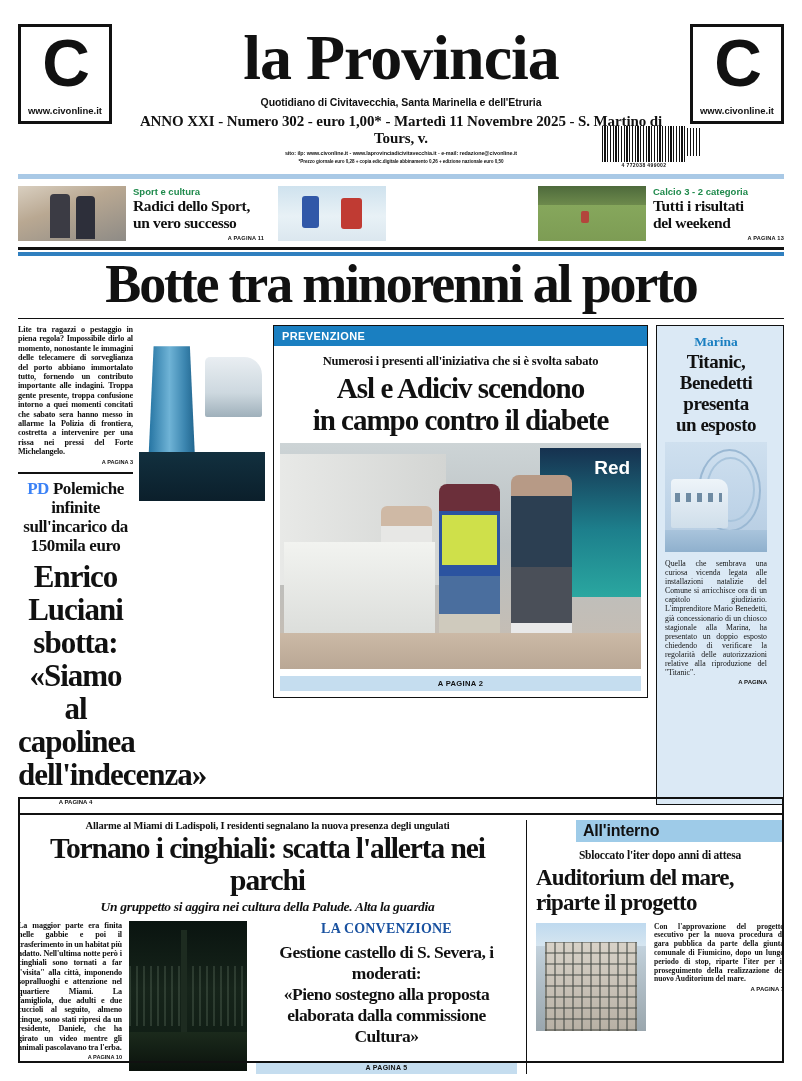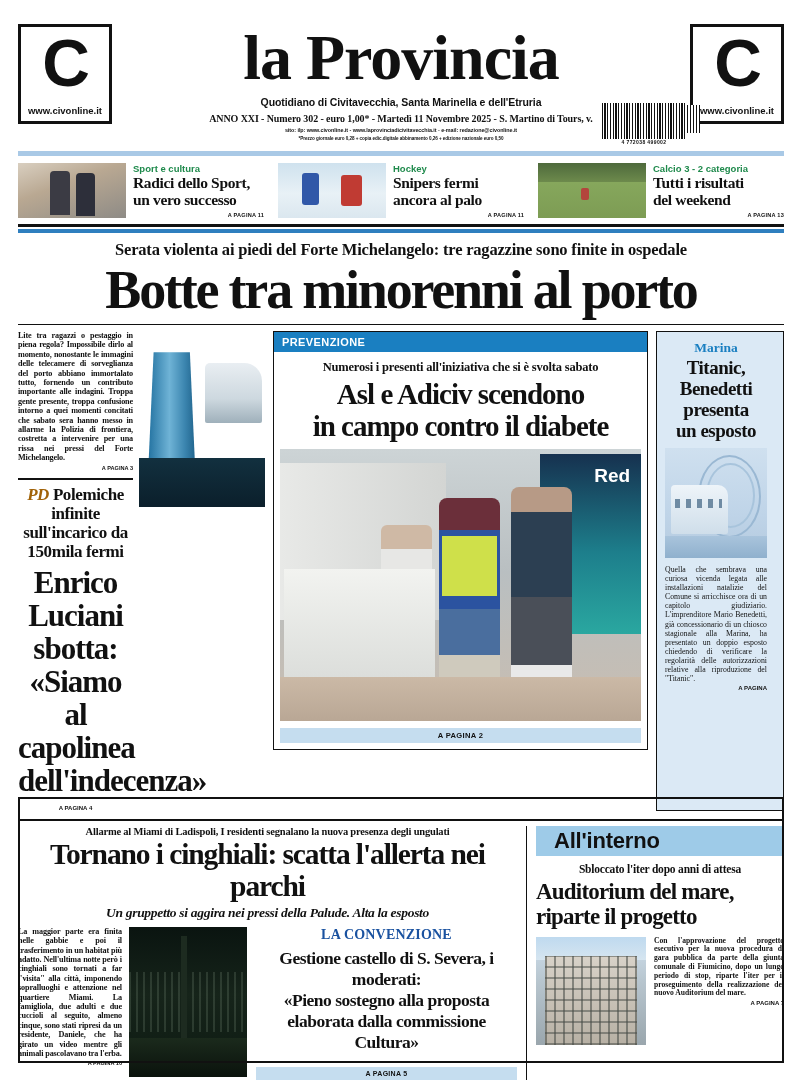--- a/index.html
+++ b/index.html
@@ -59,21 +59,21 @@
   .paper-sub{
     font-family:"Liberation Sans", sans-serif;
     font-weight:bold;
     font-size:10.5px;
     margin-top:6px;
     letter-spacing:-0.1px;
   }
   .paper-line2{
     font-family:"Liberation Serif", serif;
     font-weight:bold;
-    font-size:10px;
+    font-size:15px;
     margin-top:5px;
     letter-spacing:-0.1px;
   }
   .paper-line3{
     font-family:"Liberation Sans", sans-serif;
     font-weight:bold;
     font-size:5.4px;
     margin-top:3px;
     letter-spacing:-0.05px;
   }
@@ -218,21 +218,21 @@
     font-weight:bold;font-size:12.5px;
     padding:8px 6px 3px 6px;letter-spacing:-0.2px;
   }
   .prev-head{
     text-align:center;
     font-family:"Liberation Serif", serif;
     font-weight:bold;font-size:29px;line-height:32px;
     letter-spacing:-1px;padding:0 6px 7px 6px;
   }
   .prev-photo{
-    margin:0 6px;height:272px;position:relative;overflow:hidden;
+    margin:0 6px;height:226px;position:relative;overflow:hidden;
     background:linear-gradient(180deg,#cdd4d6 0%,#b9bfc1 45%,#c9bdb0 100%);
   }
   .pp-wall{position:absolute;left:0;top:5%;width:46%;height:58%;background:linear-gradient(90deg,#e8e9e7,#d3d5d3);}
   .pp-table{position:absolute;left:1%;top:44%;width:42%;height:40%;background:linear-gradient(180deg,#f2f3f0,#dcdedb);}
   .pp-screen{position:absolute;right:0;top:2%;width:28%;height:66%;background:linear-gradient(180deg,#16314f,#1d7f8c 55%,#2aa7a0);}
   .pp-screen-txt{position:absolute;right:3%;top:6%;color:#fff;font-family:"Liberation Sans",sans-serif;font-weight:bold;font-size:19px;}
   .pp-p1{position:absolute;left:44%;top:18%;width:17%;height:74%;background:linear-gradient(180deg,#6b2f3a 0 16%,#2b53a0 16% 55%,#4a6e9e 55% 78%,#cfcabd 78% 100%);border-radius:8px 8px 0 0;}
   .pp-p1v{position:absolute;left:45%;top:32%;width:15%;height:22%;background:#cfe04a;}
   .pp-p2{position:absolute;left:64%;top:14%;width:17%;height:78%;background:linear-gradient(180deg,#b79a86 0 12%,#2c3f52 12% 52%,#4a4f58 52% 84%,#e9e9e9 84% 100%);border-radius:8px 8px 0 0;}
   .pp-seated{position:absolute;left:28%;top:28%;width:14%;height:34%;background:linear-gradient(180deg,#cfb9a5 0 26%,#e7e7e5 26% 62%,#2f62a8 62% 100%);border-radius:6px 6px 0 0;}
@@ -277,21 +277,21 @@
     font-family:"Liberation Sans", sans-serif;
     font-weight:bold;font-size:6px;text-align:right;margin-top:2px;
   }
   
   .pd-block{margin-top:7px;border-top:2px solid #111;padding-top:5px;}
   .pd-kicker{
     text-align:center;
     font-family:"Liberation Serif", serif;
     font-weight:bold;font-size:17px;line-height:19px;letter-spacing:-0.4px;
   }
-  .pd-tag{color:#a16207;font-style:italic;}
+  .pd-tag{color:#3b82f6;}
   .pd-head{
     text-align:center;
     font-family:"Liberation Serif", serif;
     font-weight:bold;font-size:31px;line-height:33px;
     letter-spacing:-1px;margin-top:5px;
   }
   .pd-page{
     font-family:"Liberation Sans", sans-serif;
     font-weight:bold;font-size:6px;text-align:center;margin-top:8px;
   }
@@ -342,22 +342,22 @@
   .conv-pagebar{
     background:#c5ddef;
     font-family:"Liberation Sans", sans-serif;
     font-weight:bold;font-size:7px;text-align:center;
     padding:3px 0;margin-top:14px;letter-spacing:0.3px;
   }
   
   .ai-bar{
     background:#9ecbe8;
     font-family:"Liberation Sans", sans-serif;
-    font-weight:bold;font-size:22px;
-    padding:2px 18px;letter-spacing:-0.2px;
+    font-weight:bold;font-size:16px;
+    padding:2px 7px;letter-spacing:-0.2px;margin-left:40px;
   }
   .ai-kicker{
     text-align:center;
     font-family:"Liberation Serif", serif;
     font-weight:bold;font-size:11.5px;margin-top:7px;letter-spacing:-0.2px;
   }
   .ai-head{
     font-family:"Liberation Serif", serif;
     font-weight:bold;font-size:23px;line-height:25px;
     letter-spacing:-0.8px;margin-top:4px;
@@ -428,57 +428,50 @@
       <div class="teaser-txt">
         <div class="teaser-kicker">Sport e cultura</div>
         <div class="teaser-head" style="white-space:pre-line">Radici dello Sport,
 un vero successo</div>
         <div class="teaser-page">A PAGINA 11</div>
       </div>
     </div>
 
     <div class="teaser">
       <div class="teaser-photo ph-hockey"></div>
-      <div class="teaser-txt">
-        <div class="teaser-kicker">Hockey</div>
-        <div class="teaser-head" style="white-space:pre-line">Snipers fermi
-ancora al palo</div>
-        <div class="teaser-page">A PAGINA 11</div>
-      </div>
     </div>
 
     <div class="teaser" style="padding-right:0">
       <div class="teaser-photo ph-calcio"></div>
       <div class="teaser-txt">
         <div class="teaser-kicker">Calcio 3 - 2 categoria</div>
         <div class="teaser-head" style="white-space:pre-line">Tutti i risultati
 del weekend</div>
         <div class="teaser-page">A PAGINA 13</div>
       </div>
     </div>
   </div>
 
   <div class="rule-thick"></div>
   <div class="rule-blue"></div>
 
-  <div class="lead-kicker">Serata violenta ai piedi del Forte Michelangelo: tre ragazzine sono finite in ospedale</div>
   <div class="lead-head">Botte tra minorenni al porto</div>
   <div class="rule-thin"></div>
 
   <div class="band">
 
     <div class="col-left">
       <div class="body-text">Lite tra ragazzi o pestaggio in piena regola? Impossibile dirlo al momento, nonostante le immagini delle telecamere di sorveglianza del porto abbiano immortalato tutto, fornendo un contributo importante alle indagini. Troppa gente presente, troppa confusione intorno a quei momenti concitati che sabato sera hanno messo in allarme la Polizia di frontiera, costretta a intervenire per una rissa nei pressi del Forte Michelangelo.</div>
       <div class="apagina-inline">A PAGINA 3</div>
 
       <div class="pd-block">
         <div class="pd-kicker">
           <span class="pd-tag">PD</span>
           <span style="white-space:pre-line">Polemiche infinite
-sull'incarico da 150mila fermi</span>
+sull'incarico da 150mila euro</span>
         </div>
         <div class="pd-head" style="white-space:pre-line">Enrico Luciani
 sbotta: «Siamo
 al capolinea
 dell'indecenza»</div>
         <div class="pd-page">A PAGINA 4</div>
       </div>
     </div>
 
     <div class="col-mid">
@@ -528,21 +521,21 @@
     </div>
   </div>
 
   <div class="lower-sep"></div>
 
   <div class="lower">
 
     <div class="lower-left">
       <div class="boar-kicker">Allarme al Miami di Ladispoli, I residenti segnalano la nuova presenza degli ungulati</div>
       <div class="boar-head">Tornano i cinghiali: scatta l'allerta nei parchi</div>
-      <div class="boar-sub">Un gruppetto si aggira nei pressi della Palude. Alta la esposto</div>
+      <div class="boar-sub">Un gruppetto si aggira nei cultura della Palude. Alta la guardia</div>
 
       <div class="boar-row">
         <div class="boar-col">
           <div class="body-text">La maggior parte era finita nelle gabbie e poi il trasferimento in un habitat più adatto. Nell'ultima notte però i cinghiali sono tornati a far "visita" alla città, imponendo sopralluoghi e attenzione nel quartiere Miami. La famigliola, due adulti e due cuccioli al seguito, almeno cinque, sono stati ripresi da un residente, Daniele, che ha girato un video mentre gli animali pascolavano tra l'erba.</div>
           <div class="apagina-inline">A PAGINA 10</div>
         </div>
 
         <div class="boar-photo">
           <div class="bp-fence"></div>
           <div class="bp-post"></div>

